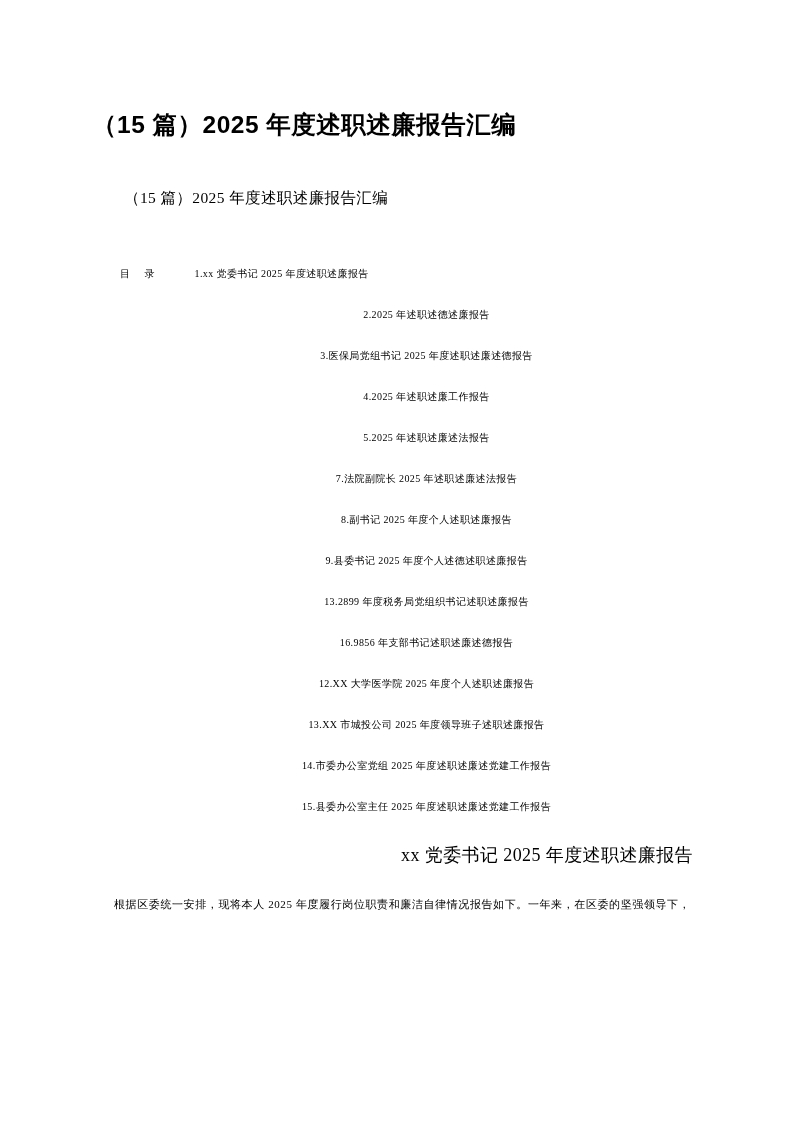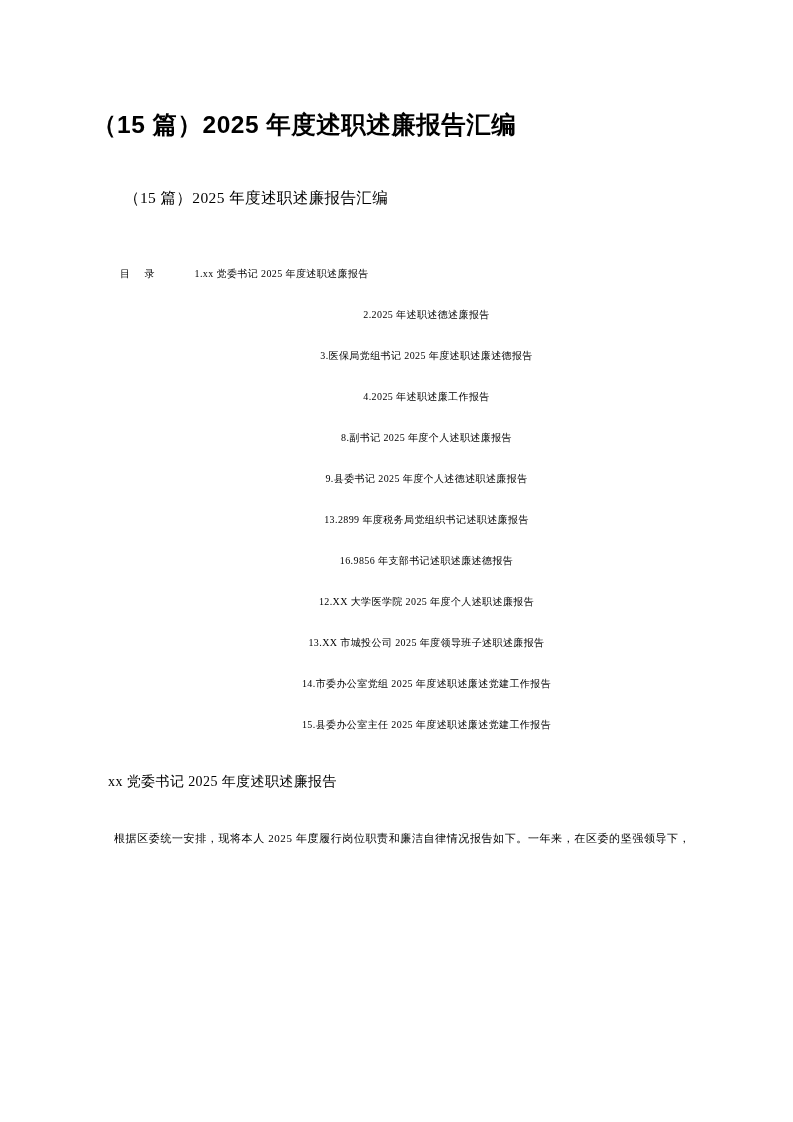--- a/index.html
+++ b/index.html
@@ -54,25 +54,26 @@
   }
   .toc li.indent {
     padding-left: 60px;
     text-align: center;
   }
   .toc .toc-label {
     margin-right: 34px;
     letter-spacing: 6px;
   }
   .section-heading {
-    font-size: 14px;
+    font-size: 18px;
     line-height: 41px;
     letter-spacing: 0.4px;
-    margin: 16px;
+    margin: 8px;
     white-space: nowrap;
+    text-align: right;
   }
   .body-para {
     font-size: 11px;
     line-height: 40px;
     letter-spacing: 0.6px;
     margin: 0;
     text-indent: 2em;
     text-align: justify;
     text-justify: inter-ideograph;
   }
@@ -84,20 +85,22 @@
 
   <h1 class="doc-title">（15 篇）2025 年度述职述廉报告汇编</h1>
 
   <p class="subtitle">（15 篇）2025 年度述职述廉报告汇编</p>
 
   <ul class="toc">
     <li class="first-line"><span class="toc-label">目 录</span><span>1.xx 党委书记 2025 年度述职述廉报告</span></li>
     <li class="indent">2.2025 年述职述德述廉报告</li>
     <li class="indent">3.医保局党组书记 2025 年度述职述廉述德报告</li>
     <li class="indent">4.2025 年述职述廉工作报告</li>
+    <li class="indent">5.2025 年述职述廉述法报告</li>
+    <li class="indent">7.法院副院长 2025 年述职述廉述法报告</li>
     <li class="indent">8.副书记 2025 年度个人述职述廉报告</li>
     <li class="indent">9.县委书记 2025 年度个人述德述职述廉报告</li>
     <li class="indent">13.2899 年度税务局党组织书记述职述廉报告</li>
     <li class="indent">16.9856 年支部书记述职述廉述德报告</li>
     <li class="indent">12.XX 大学医学院 2025 年度个人述职述廉报告</li>
     <li class="indent">13.XX 市城投公司 2025 年度领导班子述职述廉报告</li>
     <li class="indent">14.市委办公室党组 2025 年度述职述廉述党建工作报告</li>
     <li class="indent">15.县委办公室主任 2025 年度述职述廉述党建工作报告</li>
   </ul>
 

